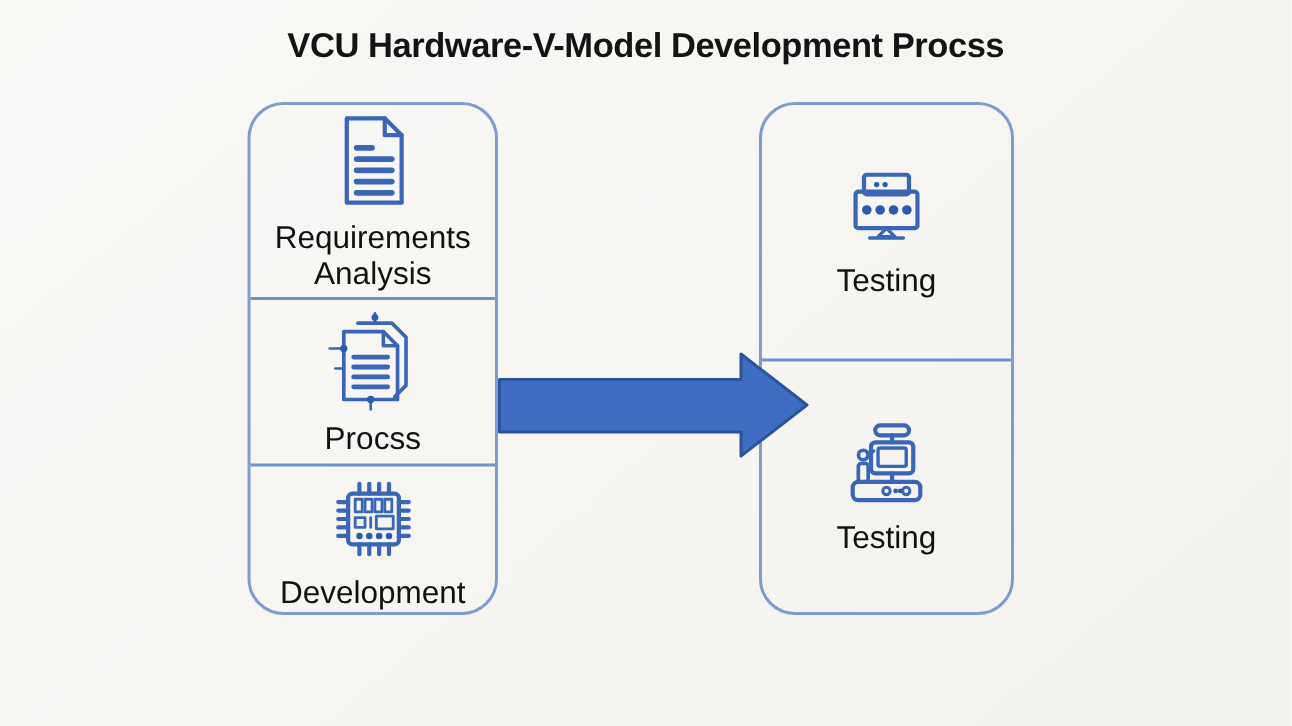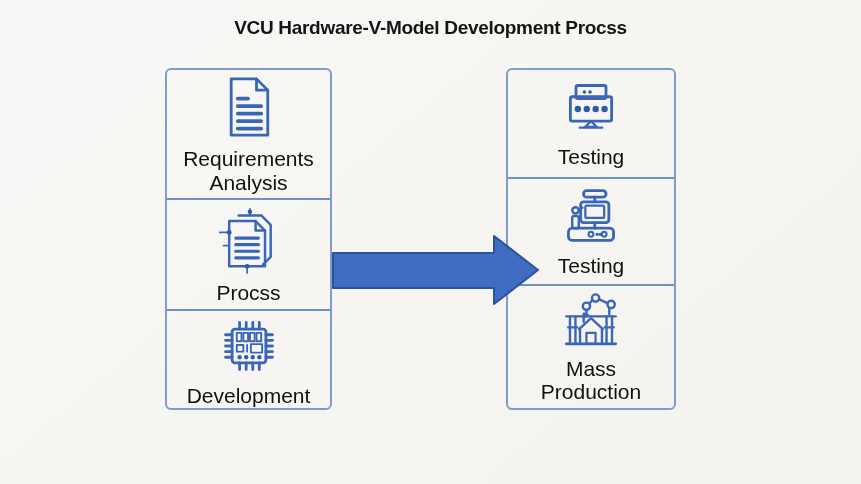--- a/index.html
+++ b/index.html
@@ -7,26 +7,26 @@
     width:861px;height:484px;overflow:hidden;
     font-family:"Liberation Sans","DejaVu Sans",sans-serif;
     background:#fff;
   }
   .canvas{
     position:relative;width:861px;height:484px;
     background:linear-gradient(140deg,#f9f8f6 0%,#f6f5f2 55%,#f3f2ee 100%);
   }
   .title{
     position:absolute;top:17px;left:0;width:861px;
-    text-align:center;font-size:19px;font-weight:bold;
+    text-align:center;font-size:23px;font-weight:bold;
     color:#141414;letter-spacing:-0.3px;
   }
   .column{
     position:absolute;top:68px;height:342px;
-    border:2px solid #7f9dca;border-radius:6px;
+    border:2px solid #7f9dca;border-radius:24px;
     box-sizing:border-box;background:transparent;
     display:flex;flex-direction:column;justify-content:space-between;
   }
   .column.left{left:165px;width:167px;}
   .column.right{left:506px;width:170px;}
   .section{
     display:flex;flex-direction:column;align-items:center;justify-content:center;
     gap:7px;box-sizing:border-box;padding:4px 6px;
   }
   .section + .section{border-top:2px solid #6e92c4;}
@@ -158,43 +158,19 @@
           <circle cx="50" cy="52.5" r="2.6" stroke-width="2.2"></circle>
         </g>
         <g fill="#2b5cad">
           <circle cx="42.5" cy="52.5" r="1.7"></circle>
           <circle cx="45.8" cy="52.5" r="1.7"></circle>
         </g>
       </svg>
       <div class="label">Testing</div>
     </div>
 
-    <div class="section s3">
-      <svg class="icon" width="64" height="60" viewBox="0 0 70 64">
-        <g fill="none" stroke="#3a67b5" stroke-width="2.6" stroke-linejoin="round" stroke-linecap="round">
-
-          <circle cx="40" cy="8" r="4"></circle>
-          <circle cx="57" cy="15" r="4"></circle>
-          <circle cx="30" cy="17" r="4"></circle>
-          <path d="M44 9.5 L53 13.5 M36.5 10.5 L33 14 M55 19 L55 26 M30 21 L30 26"></path>
-
-          <path d="M8 28 H62"></path>
-          <path d="M12 28 V58 M18 28 V58 M10 40 H20"></path>
-          <path d="M52 28 V58 M58 28 V58 M50 40 H60"></path>
-          <path d="M8 58 H62" stroke-width="3"></path>
-
-          <path d="M22 42 L35 30 L48 42"></path>
-          <path d="M23 42 V58 M47 42 V58"></path>
-          <rect x="30" y="46" width="10" height="12" stroke-width="2.4"></rect>
-
-          <path d="M27 34 V25 L32 27 L27 29"></path>
-        </g>
-      </svg>
-      <div class="label">Mass
-Production</div>
-    </div>
   </div>
 
   <svg class="arrow-overlay" viewBox="0 0 861 484">
     <polygon points="333,253 494,253 494,236 538,270 494,304 494,288 333,288" fill="#3e6dc1" stroke="#2a539f" stroke-width="2" stroke-linejoin="round"></polygon>
   </svg>
 
 </div>
 
 </body></html>

